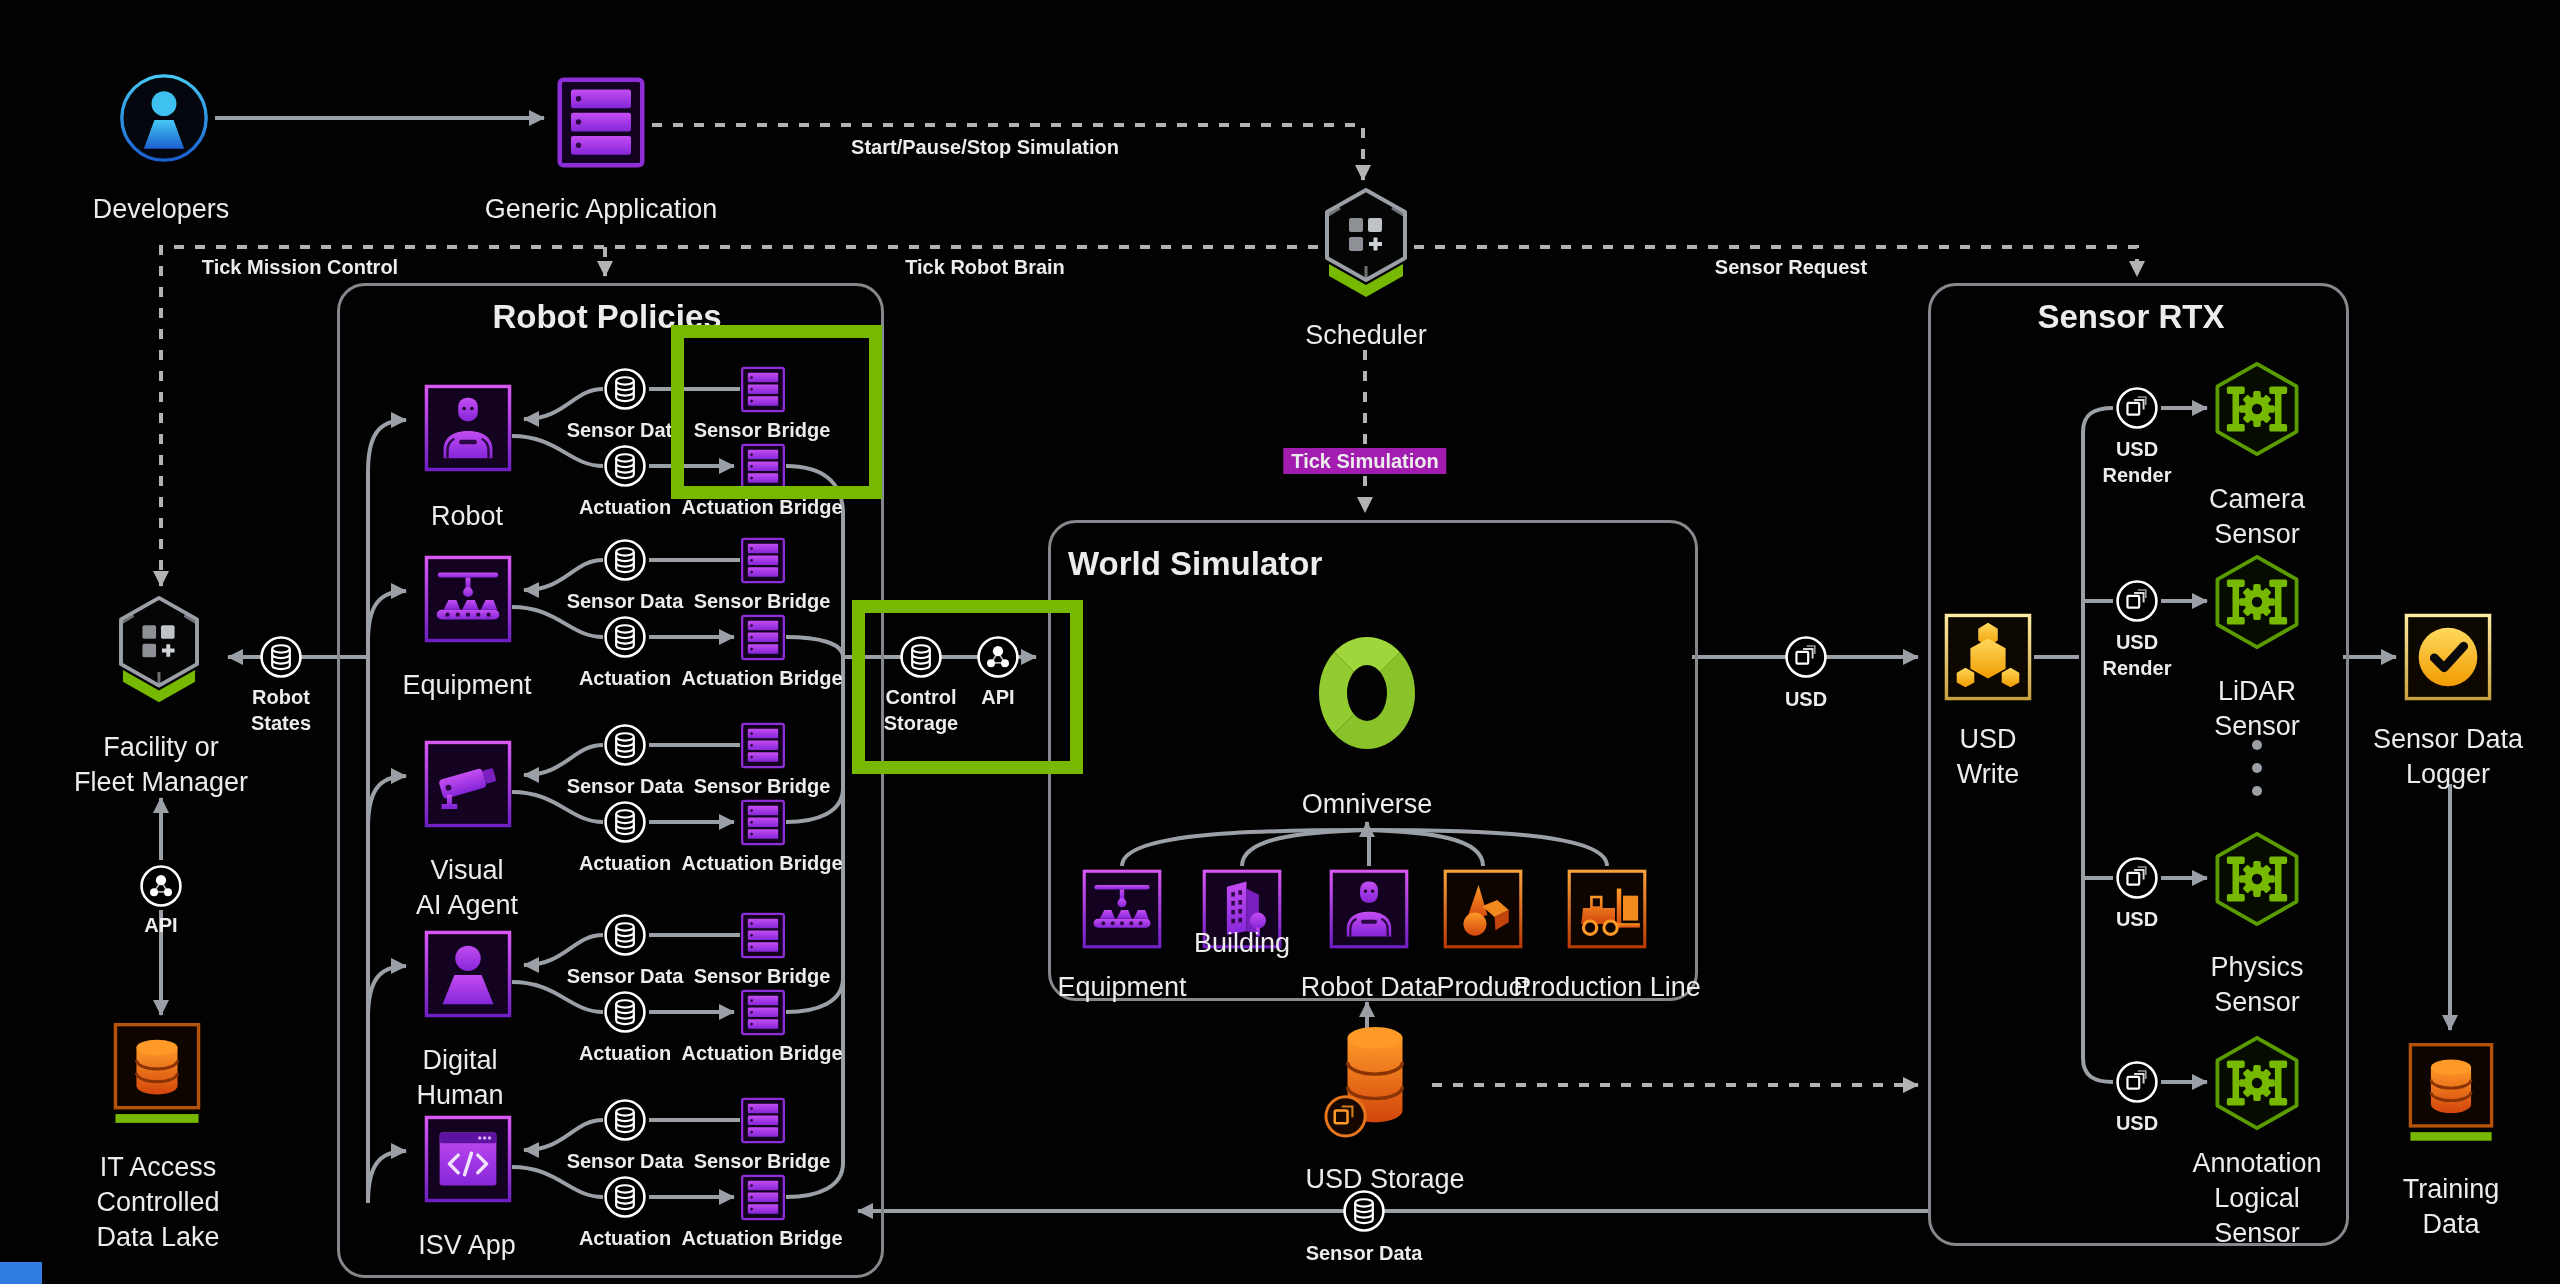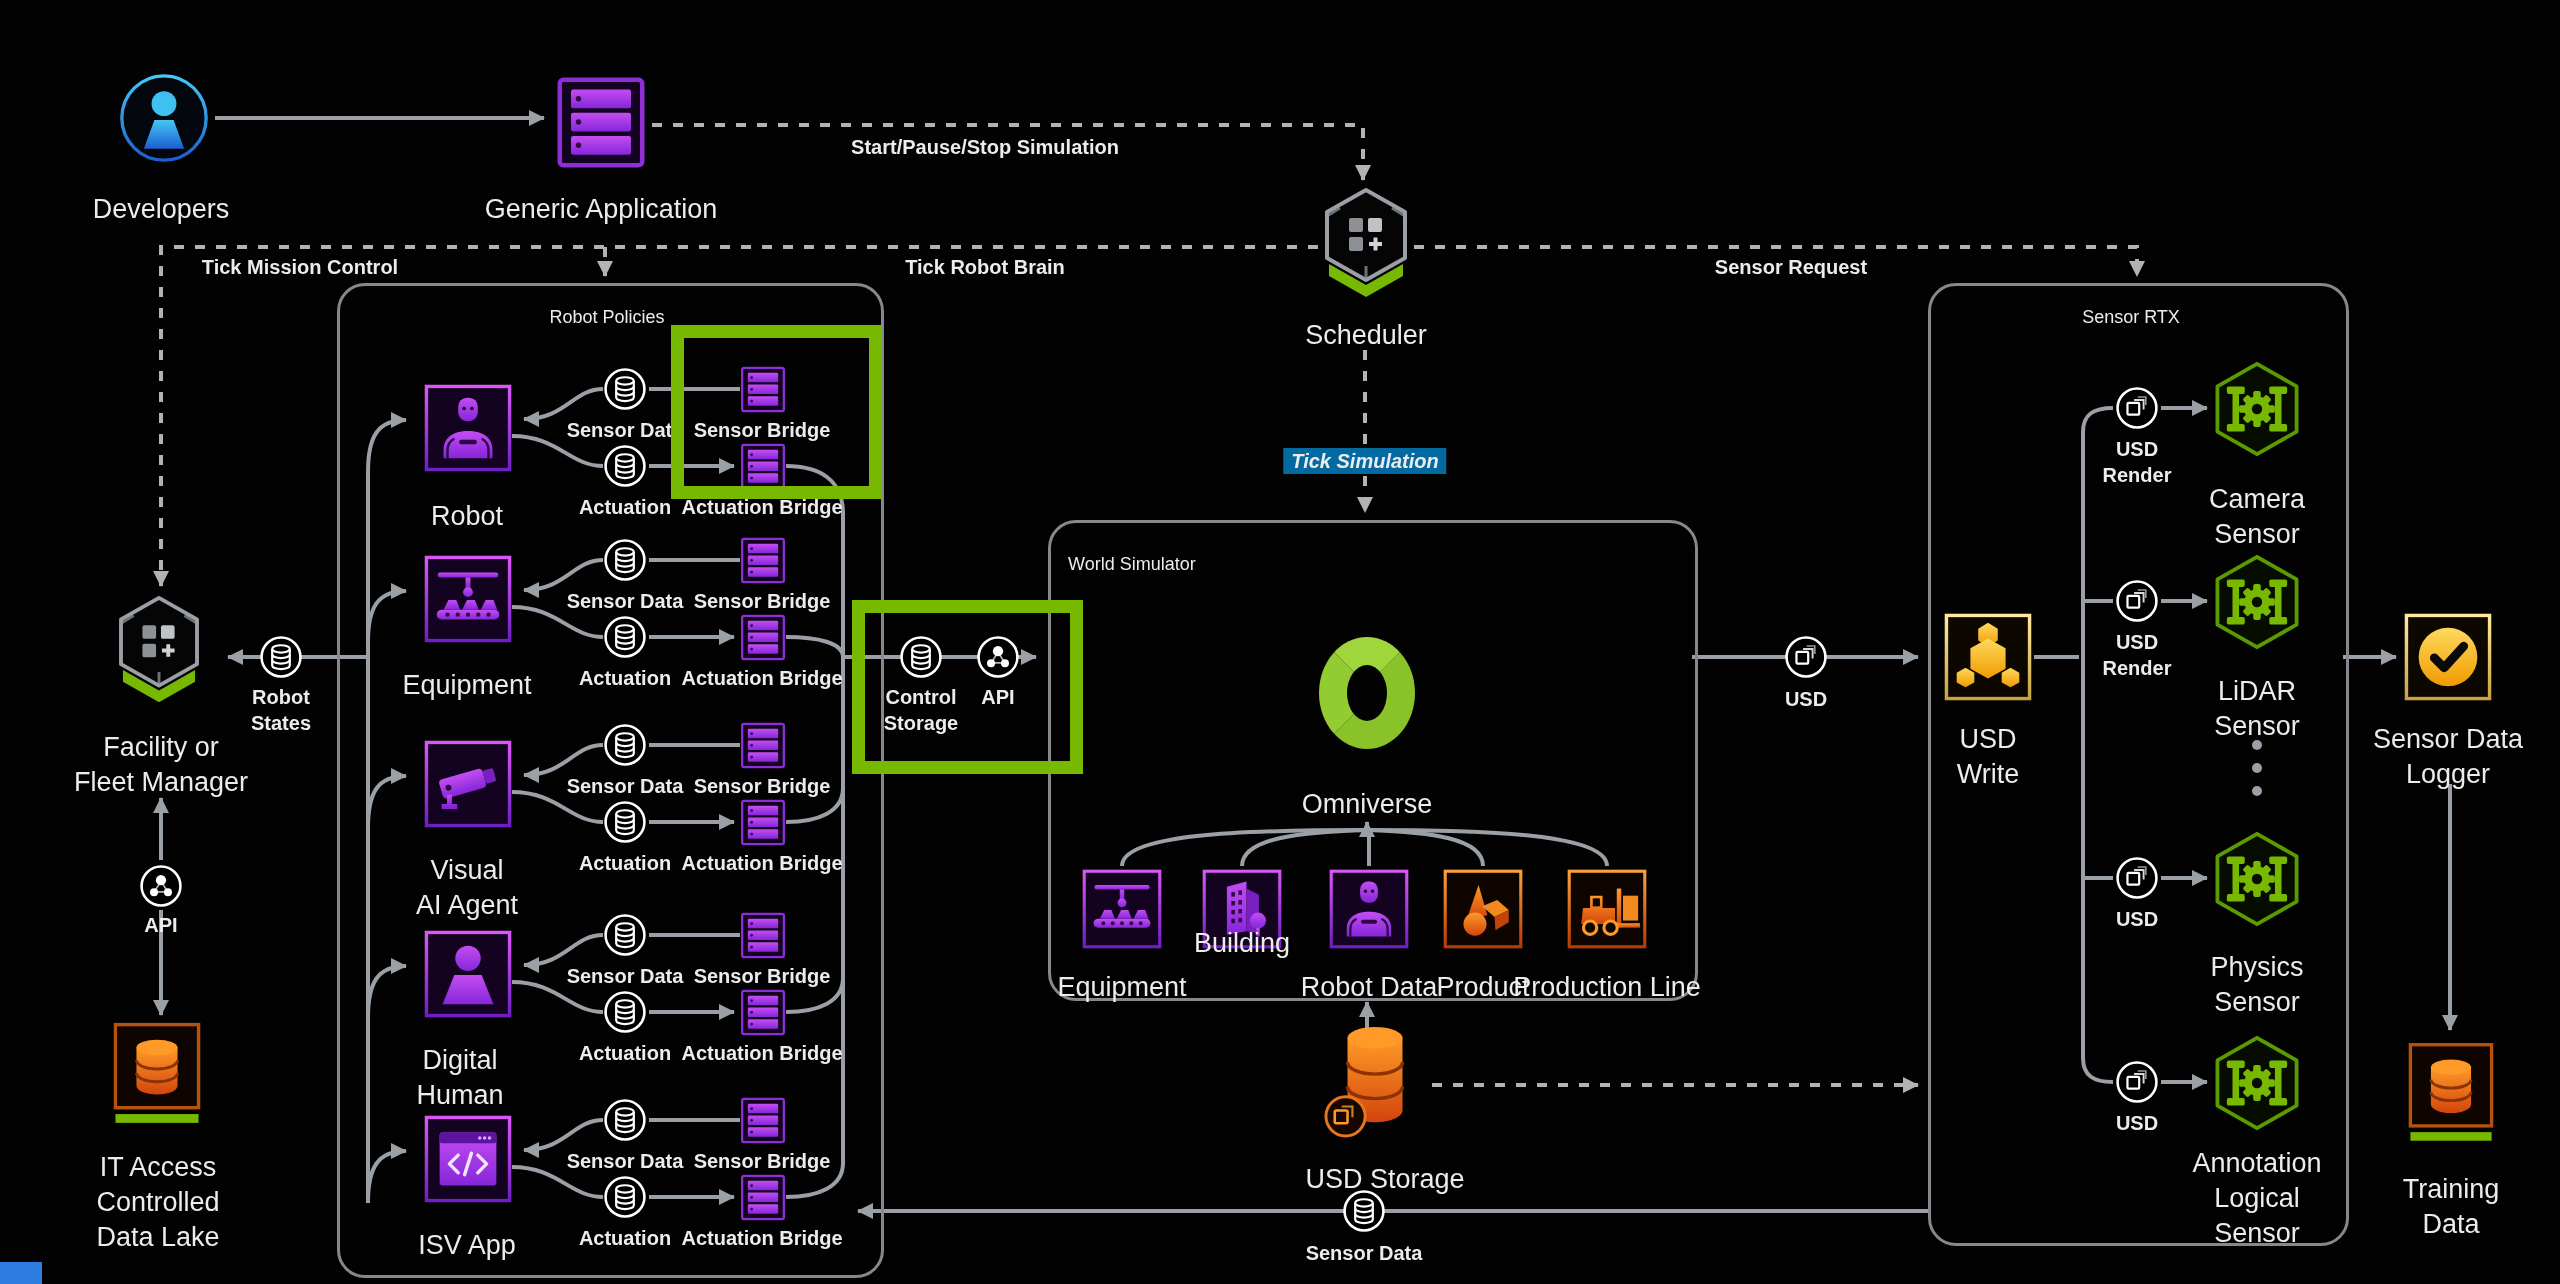--- a/index.html
+++ b/index.html
@@ -3,25 +3,25 @@
 <meta charset="utf-8">
 <style>
   html,body{margin:0;padding:0;background:#000;}
   #canvas{position:relative;width:2560px;height:1284px;background:#020202;overflow:hidden;
           font-family:"Liberation Sans",sans-serif;}
   .abs{position:absolute;}
   .lbl{position:absolute;color:#ececec;text-align:center;transform:translateX(-50%);white-space:nowrap;}
   .ln{display:block;}
   .sm{font-size:20px;font-weight:bold;line-height:26px;}
   .md{font-size:27px;font-weight:400;line-height:35px;margin-top:12px;}
-  .title{font-size:18px;font-weight:normal;line-height:32px;}
+  .title{font-size:33px;font-weight:bold;line-height:32px;}
   .tleft{transform:none;text-align:center;}
   .panel{position:absolute;border:3px solid #85888c;border-radius:28px;}
   .gbox{position:absolute;border:13px solid #76b900;}
-  .onbg{background:#0369a1;padding:0 8px;font-style:italic;}
+  .onbg{background:#a21caf;padding:0 8px;}
   .ring{position:absolute;border-radius:50%;}
   .dot{position:absolute;width:10px;height:10px;border-radius:50%;background:#9aa0a6;}
   svg.ic{position:absolute;display:block;}
   #wires{position:absolute;left:0;top:0;z-index:1;}
   .z2{z-index:2;} .z3{z-index:3;}
 </style>
 </head>
 <body>
 
 <div id="canvas">

